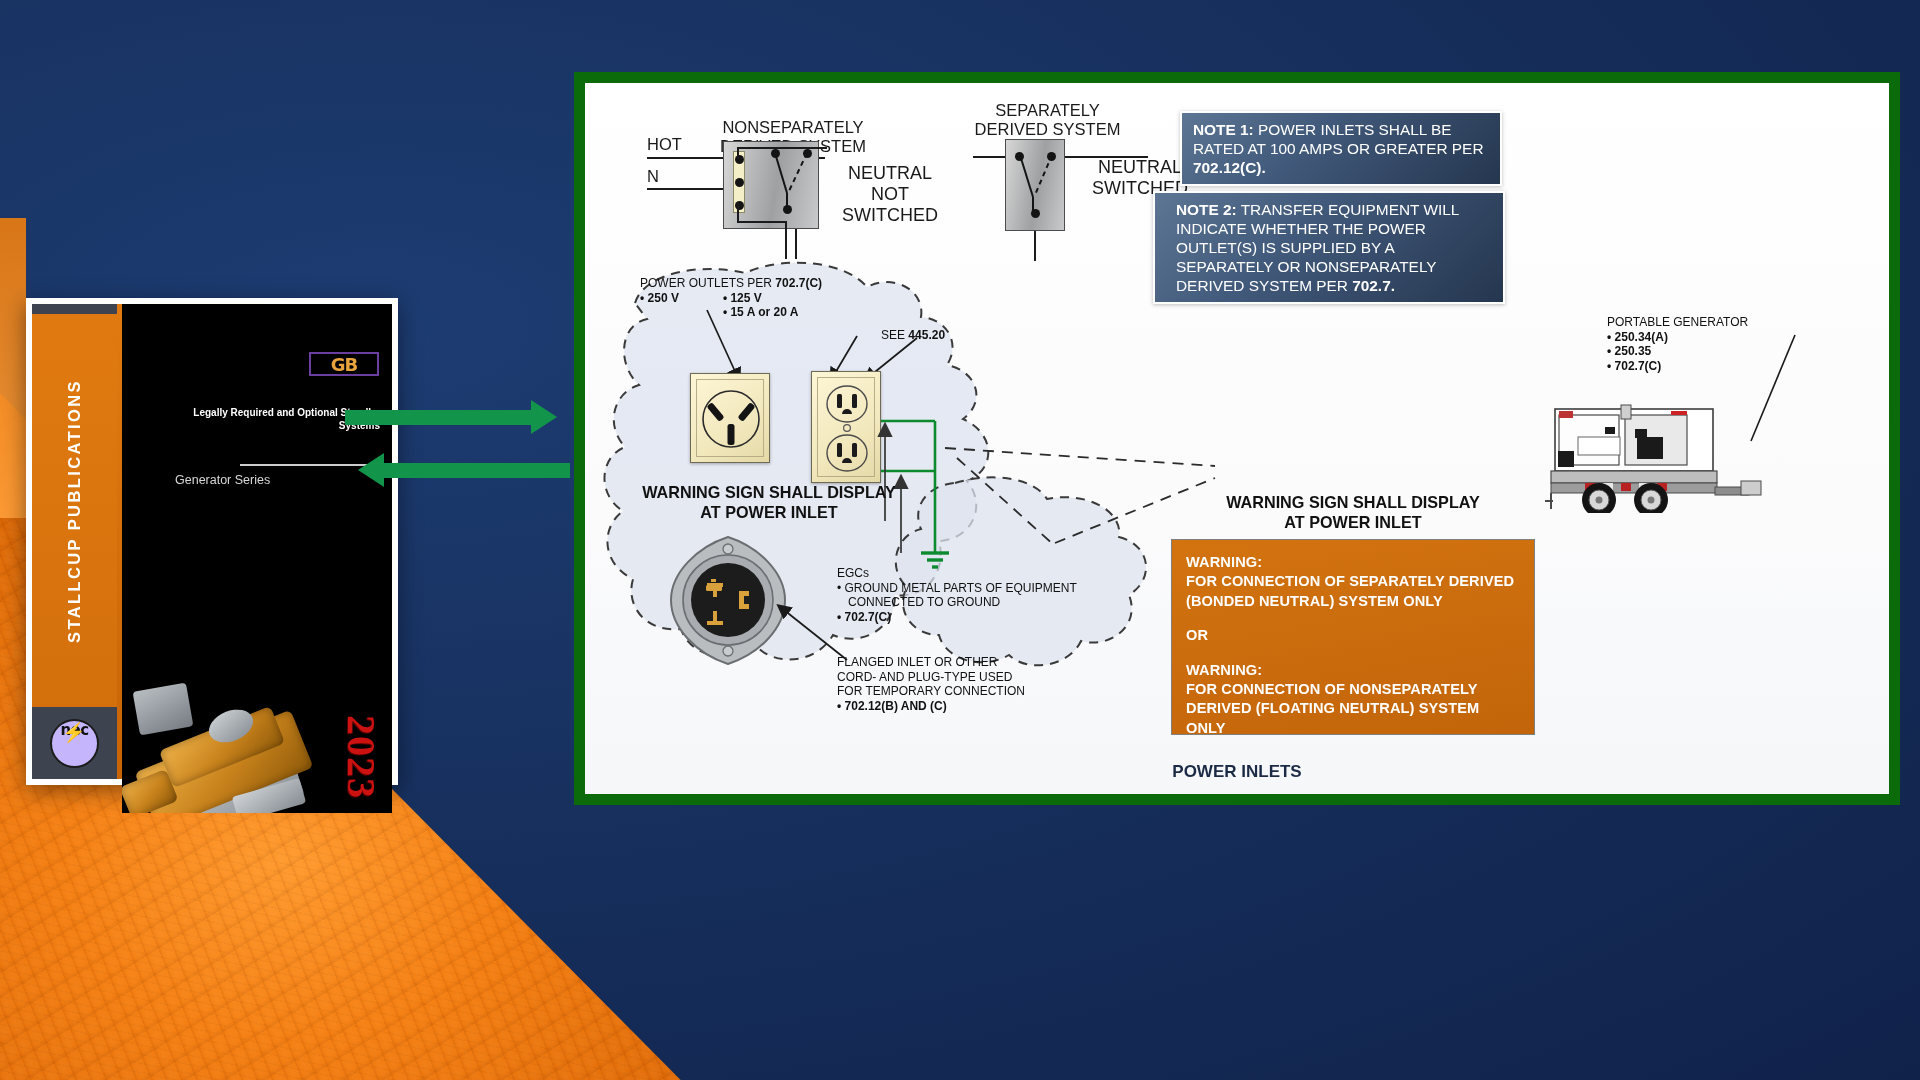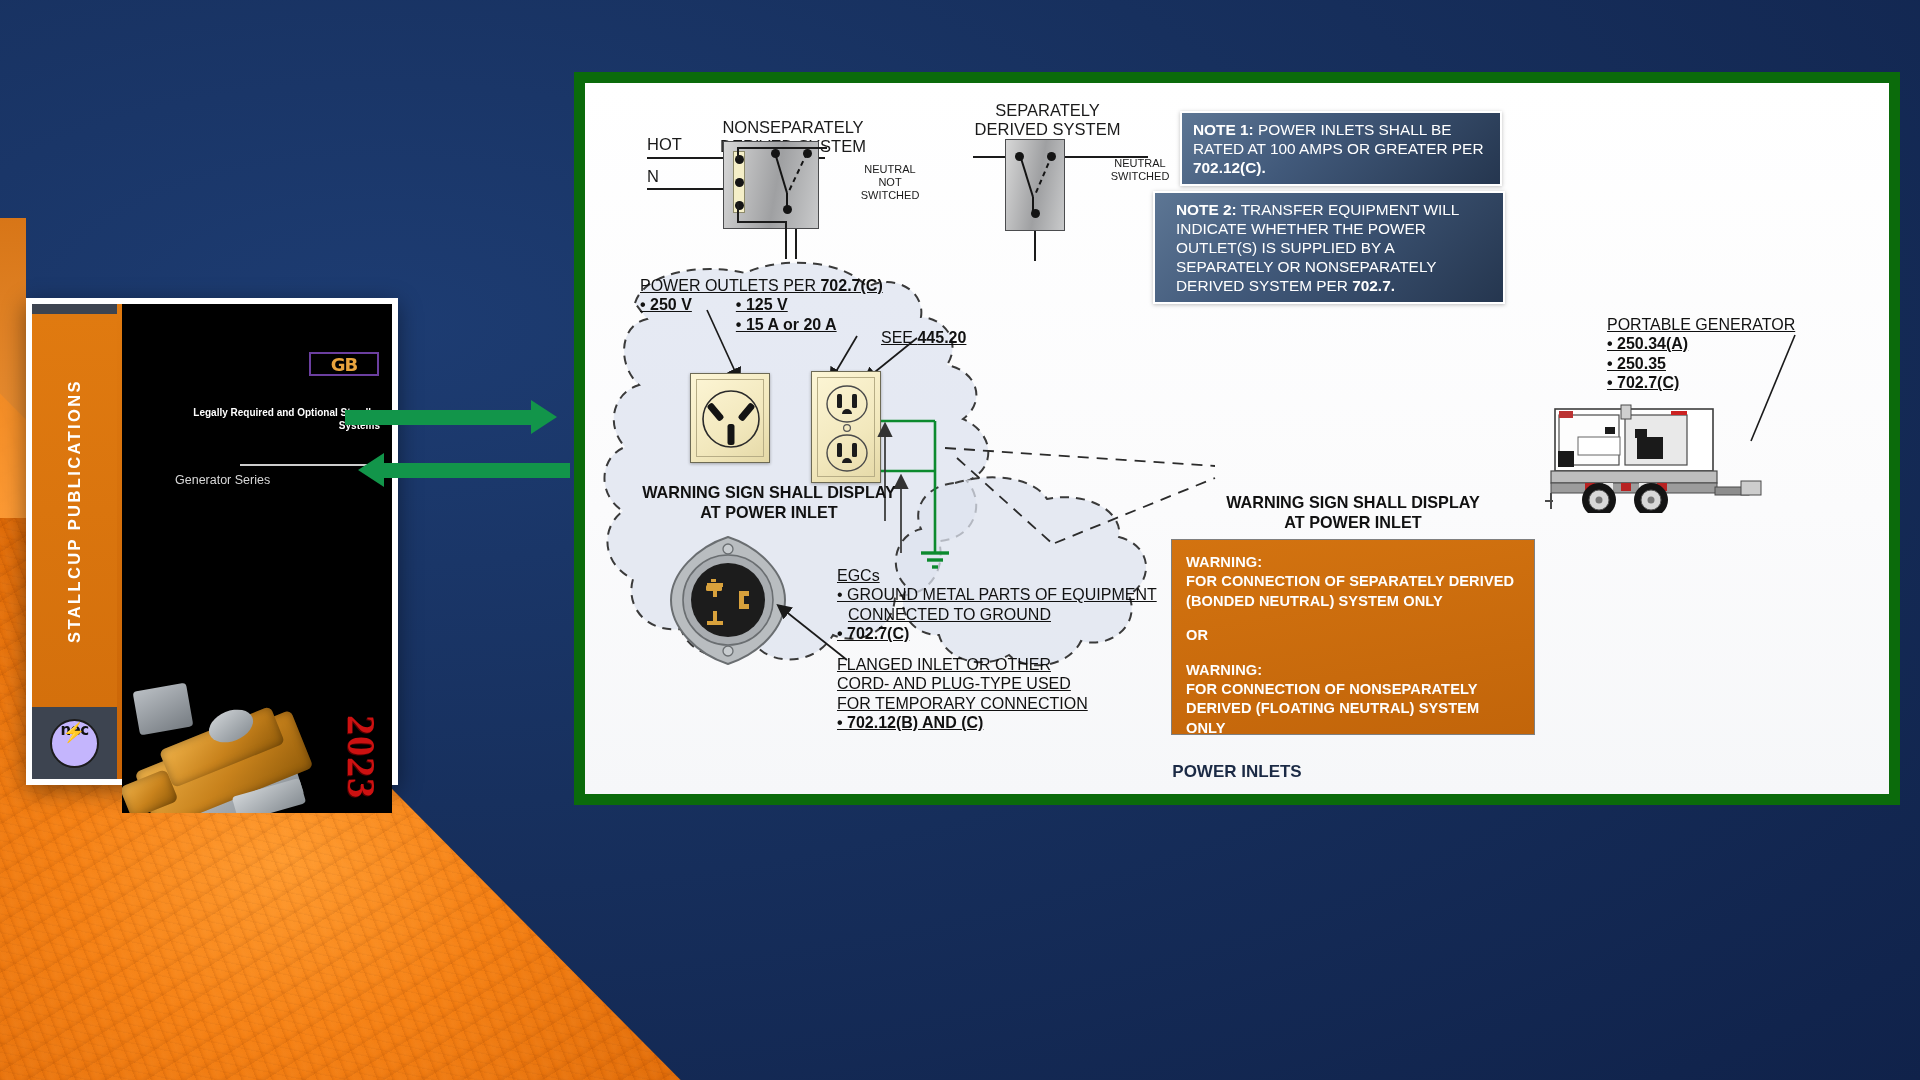--- a/index.html
+++ b/index.html
@@ -105,21 +105,21 @@
     background:#0b6b0b; padding:11px;
   }
   #diagram-inner {
     width:100%; height:100%;
     background:linear-gradient(180deg,#ffffff 0%,#fbfbfc 60%,#f6f7f9 100%);
     position:relative; overflow:hidden;
   }
 
   
   .dg-head { position:absolute; text-align:center; font-size:16.5px; color:#1a1a1a; line-height:1.17; font-weight:normal; }
-  .dg-side { position:absolute; text-align:center; font-size:11px; color:#1a1a1a; line-height:1.17; }
+  .dg-side { position:absolute; text-align:center; font-size:18px; color:#1a1a1a; line-height:1.17; }
   .dg-small { position:absolute; font-size:16.5px; color:#1a1a1a; }
   .wire { position:absolute; background:#1b1b1b; }
   .switchbox {
     position:absolute;
     background:linear-gradient(100deg,#d7d7d7,#9fa0a2 55%,#c9cacb);
     border:1.6px solid #4b4c4e;
   }
   .term-strip { position:absolute; background:#f5efc8; border:1.2px solid #8d8a6a; }
   .dot { position:absolute; width:9px; height:9px; border-radius:50%; background:#141414; }
 
@@ -128,21 +128,21 @@
     position:absolute;
     background:linear-gradient(135deg,#5d7694 0%,#41597a 40%,#25364f 100%);
     border:2px solid #ffffff;
     color:#fff; padding:7px 11px;
     font-size:15.4px; line-height:1.24;
     box-shadow:0 1px 4px rgba(0,0,0,.25);
   }
   .note-box b { font-weight:bold; }
 
   
-  .callout { position:absolute; font-size:16px; color:#111; line-height:1.21;text-decoration:underline; }
+  .callout { position:absolute; font-size:12px; color:#111; line-height:1.21; }
   .callout b { font-weight:bold; }
   .callout-c { position:absolute; font-size:16.2px; color:#111; line-height:1.21; text-align:center; font-weight:bold; }
 
   
   .plate {
     position:absolute;
     background:linear-gradient(145deg,#fdf6d6,#f2e8bd 60%,#e4d8a6);
     border:1.6px solid #6d6a55;
     box-shadow:0 1px 3px rgba(0,0,0,.3);
   }

